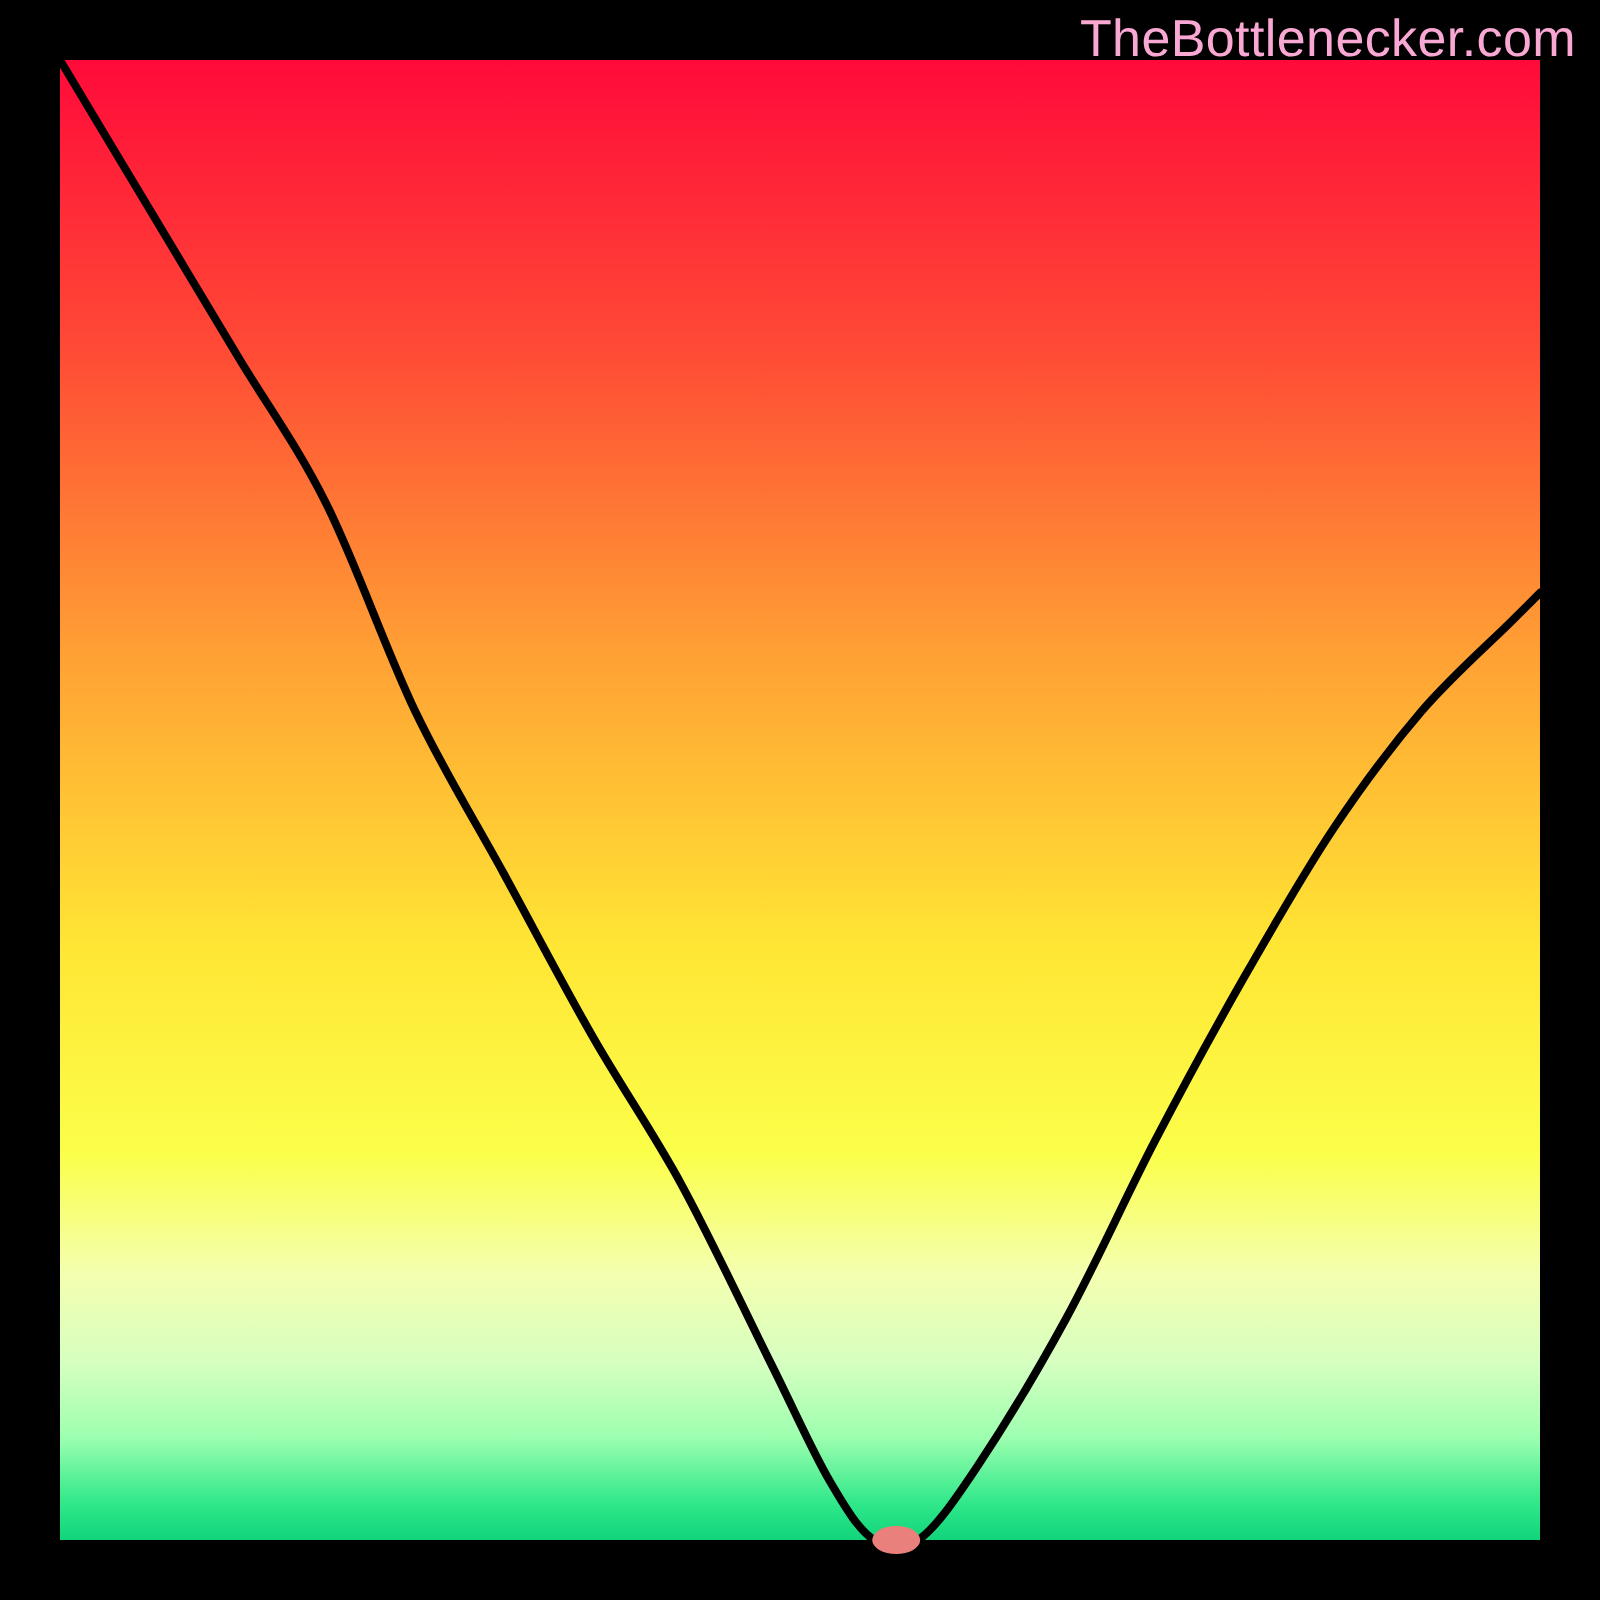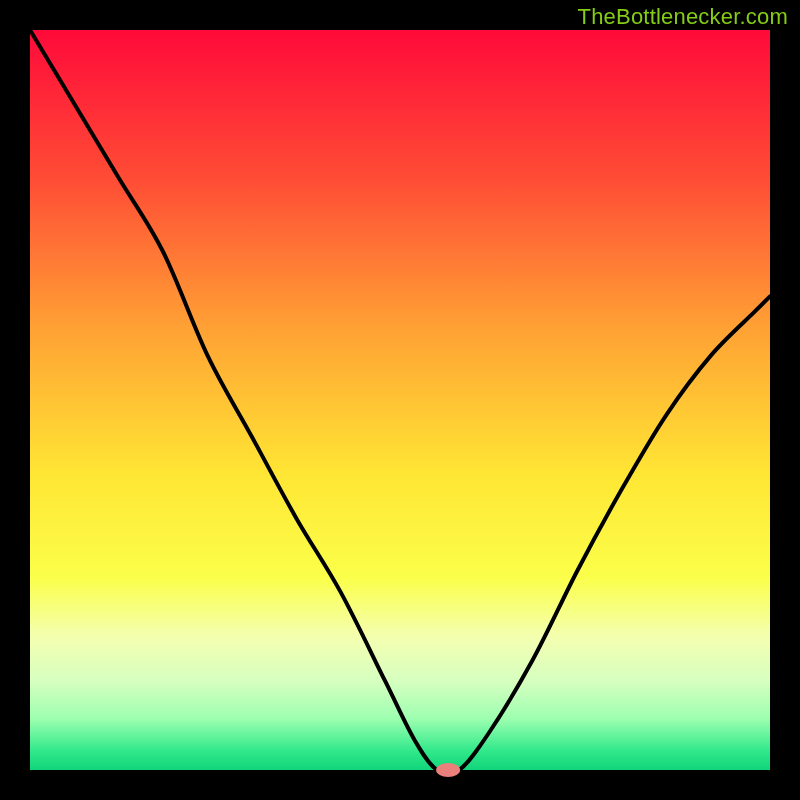--- a/index.html
+++ b/index.html
@@ -15,23 +15,23 @@
     top: 0;
     left: 0;
     width: 800px;
     height: 800px;
   }
   .watermark {
     position: absolute;
     top: 4px;
     right: 12px;
     font-family: Arial, Helvetica, sans-serif;
-    font-size: 22px;
+    font-size: 26px;
     font-weight: 500;
-    color: #84cc16;
+    color: #f9a8d4;
     letter-spacing: 0.2px;
     user-select: none;
   }
 </style>
 </head>
 <body>
 
 <svg class="chart-frame" viewBox="0 0 800 800" xmlns="http://www.w3.org/2000/svg">
   <defs>
     <linearGradient id="heat" x1="0" y1="0" x2="0" y2="1">

